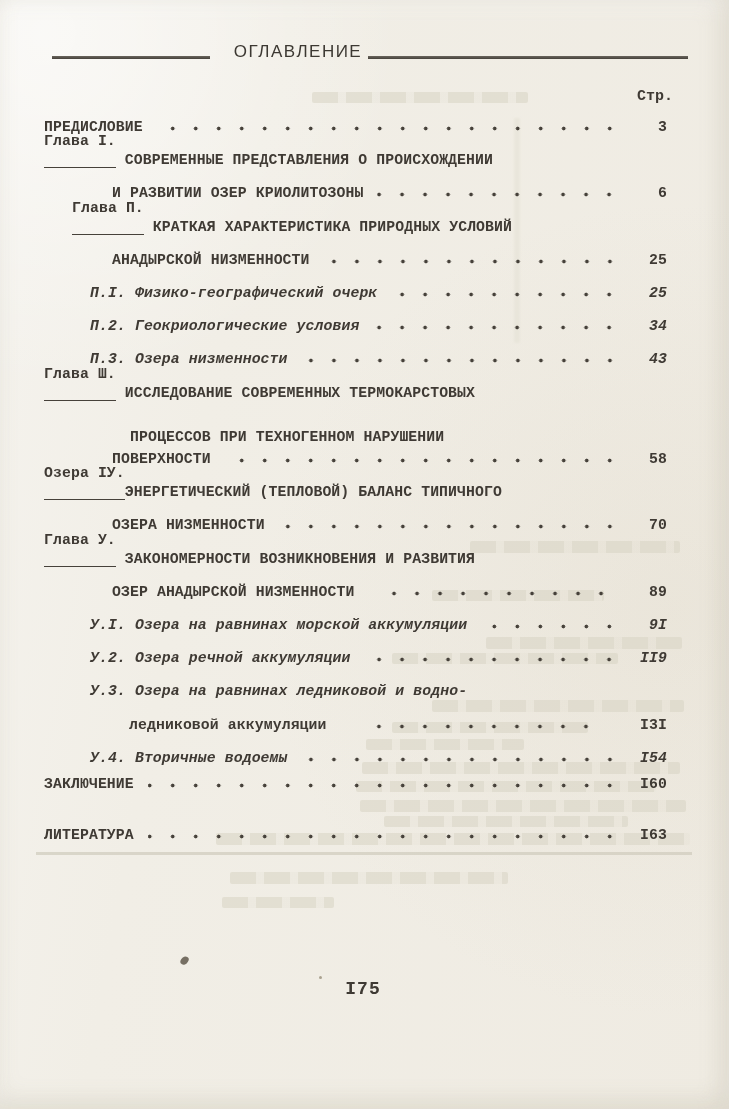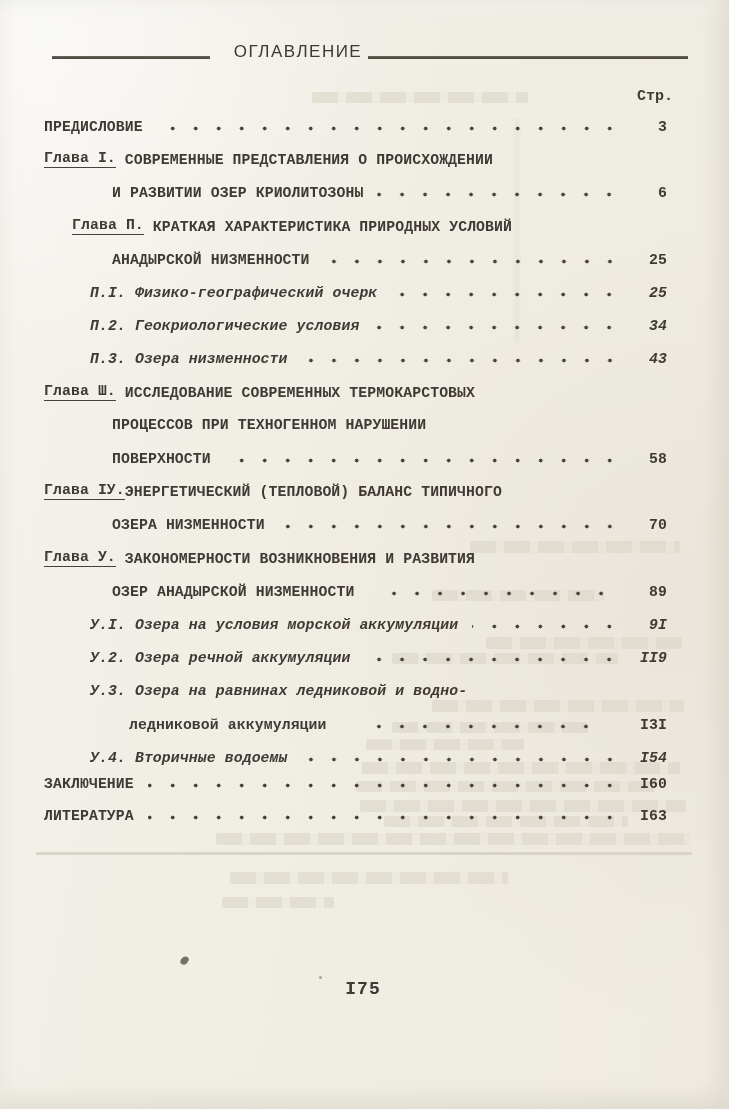--- a/index.html
+++ b/index.html
@@ -28,21 +28,21 @@
   .col-header{position:absolute;top:88px;right:56px;font-size:15px;font-weight:bold;}
   
   .row{
     position:absolute;right:62px;height:21px;display:flex;align-items:flex-end;
     font-size:14.8px;font-weight:bold;white-space:pre;letter-spacing:.1px;
   }
   .ind0{left:44px;}
   .ind1{left:112px;}
   .ind2{left:90px;font-style:italic;}
   .ind3{left:129px;gap:24px;}
-  .pre{border-bottom:1.5px solid #46413a;margin-right:9px;padding-bottom:1px;}
+  .pre{border-bottom:1.5px solid #46413a;margin-right:9px;padding-bottom:18px;}
   .nospace .pre{margin-right:0;}
   .leader{
     flex:1 1 auto;align-self:stretch;margin:0 8px 0 14px;
     background-image:radial-gradient(circle,#46413a 1.7px,rgba(70,65,58,0) 2.2px);
     background-size:23px 7px;background-repeat:repeat-x;
     background-position:right 2px bottom 3px;
   }
   .pg{min-width:36px;text-align:right;}
   
   .folio{position:absolute;top:979px;left:341px;width:44px;text-align:center;
@@ -92,32 +92,32 @@
   <main id="toc">
       <div class="row ind0" style="top: 114px;"><span class="txt">ПРЕДИСЛОВИЕ</span><span class="leader"></span><span class="pg">3</span></div>
       <div class="row ind0" style="top: 147.2px;"><span class="pre">Глава I.</span><span class="txt">СОВРЕМЕННЫЕ ПРЕДСТАВЛЕНИЯ О ПРОИСХОЖДЕНИИ</span></div>
       <div class="row ind1" style="top: 180.4px;"><span class="txt">И РАЗВИТИИ ОЗЕР КРИОЛИТОЗОНЫ</span><span class="leader"></span><span class="pg">6</span></div>
       <div class="row ind0" style="top: 213.6px; margin-left: 28px;"><span class="pre">Глава П.</span><span class="txt">КРАТКАЯ ХАРАКТЕРИСТИКА ПРИРОДНЫХ УСЛОВИЙ</span></div>
       <div class="row ind1" style="top: 246.8px;"><span class="txt">АНАДЫРСКОЙ НИЗМЕННОСТИ</span><span class="leader"></span><span class="pg">25</span></div>
       <div class="row ind2" style="top: 280px;"><span class="txt">П.I. Физико-географический очерк</span><span class="leader"></span><span class="pg">25</span></div>
       <div class="row ind2" style="top: 313.2px;"><span class="txt">П.2. Геокриологические условия</span><span class="leader"></span><span class="pg">34</span></div>
       <div class="row ind2" style="top: 346.4px;"><span class="txt">П.3. Озера низменности</span><span class="leader"></span><span class="pg">43</span></div>
       <div class="row ind0" style="top: 379.6px;"><span class="pre">Глава Ш.</span><span class="txt">ИССЛЕДОВАНИЕ СОВРЕМЕННЫХ ТЕРМОКАРСТОВЫХ</span></div>
-      <div class="row ind1" style="top: 412px;"><span class="txt">ПРОЦЕССОВ ПРИ ТЕХНОГЕННОМ НАРУШЕНИИ</span></div>
+      <div class="row ind1" style="top: 424px; margin-left: 18px;"><span class="txt">ПРОЦЕССОВ ПРИ ТЕХНОГЕННОМ НАРУШЕНИИ</span></div>
       <div class="row ind1" style="top: 446px;"><span class="txt">ПОВЕРХНОСТИ</span><span class="leader"></span><span class="pg">58</span></div>
-      <div class="row ind0 nospace" style="top: 479.2px;"><span class="pre">Глава IУ.</span><span class="txt">ЭНЕРГЕТИЧЕСКИЙ (ТЕПЛОВОЙ) БАЛАНС ТИПИЧНОГО</span></div>
+      <div class="row ind0 nospace" style="top: 479.2px;"><span class="pre">Озера IУ.</span><span class="txt">ЭНЕРГЕТИЧЕСКИЙ (ТЕПЛОВОЙ) БАЛАНС ТИПИЧНОГО</span></div>
       <div class="row ind1" style="top: 512.4px;"><span class="txt">ОЗЕРА НИЗМЕННОСТИ</span><span class="leader"></span><span class="pg">70</span></div>
       <div class="row ind0" style="top: 545.6px;"><span class="pre">Глава У.</span><span class="txt">ЗАКОНОМЕРНОСТИ ВОЗНИКНОВЕНИЯ И РАЗВИТИЯ</span></div>
       <div class="row ind1" style="top: 578.8px; gap: 8px;"><span class="txt">ОЗЕР АНАДЫРСКОЙ НИЗМЕННОСТИ</span><span class="leader"></span><span class="pg">89</span></div>
-      <div class="row ind2" style="top: 612px;"><span class="txt">У.I. Озера на условия морской аккумуляции</span><span class="leader"></span><span class="pg">9I</span></div>
+      <div class="row ind2" style="top: 612px;"><span class="txt">У.I. Озера на равнинах морской аккумуляции</span><span class="leader"></span><span class="pg">9I</span></div>
       <div class="row ind2" style="top: 645.2px;"><span class="txt">У.2. Озера речной аккумуляции</span><span class="leader"></span><span class="pg">II9</span></div>
       <div class="row ind2" style="top: 678.4px;"><span class="txt">У.3. Озера на равнинах ледниковой и водно-</span></div>
       <div class="row ind3" style="top: 711.6px;"><span class="txt">ледниковой аккумуляции</span><span class="leader"></span><span class="pg">I3I</span></div>
       <div class="row ind2" style="top: 744.8px;"><span class="txt">У.4. Вторичные водоемы</span><span class="leader"></span><span class="pg">I54</span></div>
       <div class="row ind0" style="top: 771px;"><span class="txt">ЗАКЛЮЧЕНИЕ</span><span class="leader"></span><span class="pg">I60</span></div>
-      <div class="row ind0" style="top: 803px; justify-content: space-between;"><span class="txt">ЛИТЕРАТУРА</span><span class="leader"></span><span class="pg">I63</span></div>
+      <div class="row ind0" style="top: 822px; justify-content: space-between;"><span class="txt">ЛИТЕРАТУРА</span><span class="leader"></span><span class="pg">I63</span></div>
     </main>
 
   <div class="folio">I75</div>
 
   <div class="speck"></div>
   <div class="speck2"></div>
 </div>
 
 </body></html>

